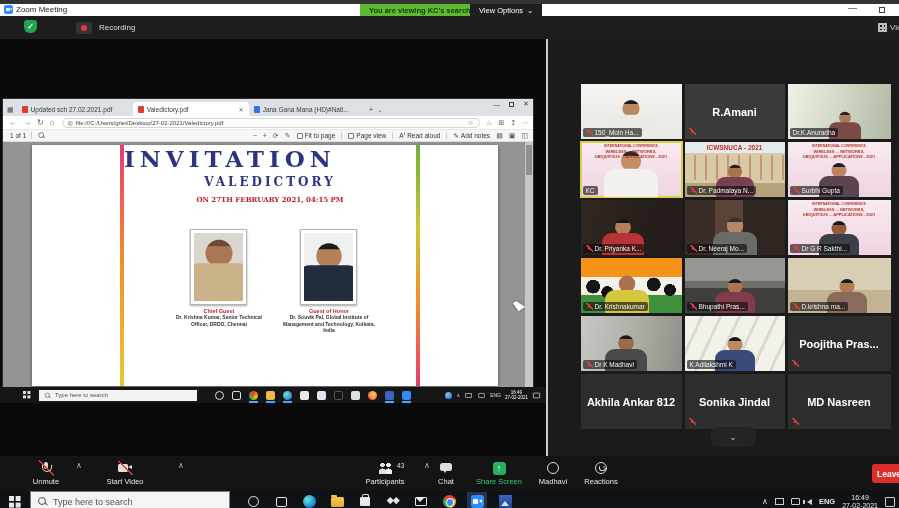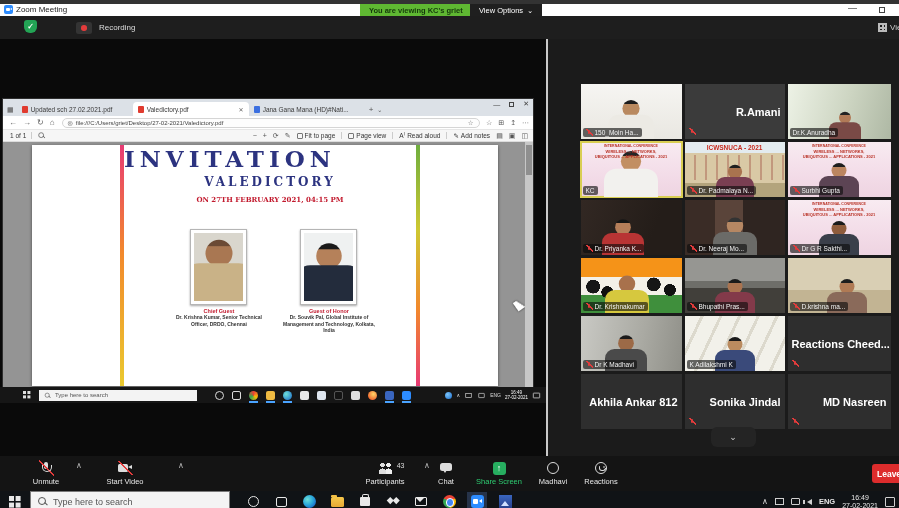--- a/index.html
+++ b/index.html
@@ -98,21 +98,21 @@
 .tile.active{outline:2px solid #d8ce52;outline-offset:-1px;z-index:2}
 .person{position:absolute;bottom:0;left:var(--x,50%);width:40px;height:34px;transform:translateX(-50%) scale(var(--s,1));transform-origin:50% 100%}
 .person::before{content:"";position:absolute;top:0;left:50%;transform:translateX(-50%);width:15px;height:15px;border-radius:50%;background:linear-gradient(var(--hair,#222) 24%,var(--skin,#b98a60) 25%)}
 .person::after{content:"";position:absolute;top:13px;left:50%;transform:translateX(-50%);width:40px;height:22px;border-radius:9px 9px 0 0;background:var(--top,#555)}
 .nameplate{position:absolute;left:2px;bottom:2px;max-width:94%;display:flex;align-items:center;gap:2px;background:rgba(12,12,12,.62);border-radius:2px;padding:1px 3px;font-size:6.5px;color:#f2f2f2;white-space:nowrap;overflow:hidden;z-index:3}
 .mico{position:relative;width:7px;height:7px;flex:none}
 .mico::before{content:"";position:absolute;left:2.4px;top:.5px;width:2.2px;height:4px;background:#e23b3b;border-radius:1px}
 .mico::after{content:"";position:absolute;inset:0;background:linear-gradient(45deg,transparent 44%,#e23b3b 44% 58%,transparent 58%)}
 .mute-solo{position:absolute;left:4px;bottom:4px;z-index:3}
 .text-tile{display:flex;align-items:center;justify-content:center}
-.big-name{width:100%;text-align:right;font-size:11px;font-weight:bold;color:#fff;padding:0 4px;white-space:nowrap;overflow:hidden}
+.big-name{width:100%;text-align:center;font-size:11px;font-weight:bold;color:#fff;padding:0 4px;white-space:nowrap;overflow:hidden}
 .conf-banner{position:absolute;top:2px;left:0;width:100%;text-align:center;color:#b93226;font-weight:bold;line-height:5px;z-index:1}
 .cb0{font-size:3.5px}.cb1{font-size:4px}
 .icws{position:absolute;top:2px;width:100%;text-align:center;font-size:6.5px;font-weight:bold;color:#c0271c;z-index:1;text-shadow:0 0 1px #fff}
 .silh{position:absolute;inset:0;background:radial-gradient(circle 7px at 12% 52%,#161616 97%,transparent),radial-gradient(circle 6px at 26% 62%,#101010 97%,transparent),radial-gradient(circle 7px at 72% 48%,#161616 97%,transparent),radial-gradient(circle 6px at 88% 58%,#101010 97%,transparent)}
 .bg-photo{background:linear-gradient(#f6f5f2,#e9e7e1)}
 .bg-txt1{background:#3b3b3b}
 .bg-txt2{background:#2e2e2e}
 .bg-room-green{background:linear-gradient(105deg,#edf2e6,#cdd5c2 55%,#aeb8a4)}
 .bg-banner{background:linear-gradient(#f8ebf1,#f3dce8 60%,#eed4e1)}
 .bg-icws{background:linear-gradient(#e3ebef 0 20%,#d9c9a5 20% 74%,#b3a47c 74%)}
@@ -196,21 +196,21 @@
 <body>
 
 <div id="root">
 
   <div class="titlebar">
     <div class="tb-app">
       <span class="zoom-logo"></span>
       <span>Zoom Meeting</span>
     </div>
     <div class="green-banner">
-        <span>You are viewing KC's griet</span>
+        <span>You are viewing KC's search</span>
       </div>
     <div class="view-options">
         <span>View Options</span>
         <span>⌄</span>
       </div>
     <span class="win-min">—</span>
     <span class="win-max"></span>
   </div>
 
   <div class="topbar">
@@ -498,21 +498,21 @@
       </div>
 
       <div class="tile bg-ceiling">
         <div class="person" style="--s:1;--skin:#ba8b5f;--hair:#191919;--top:#3a4a7a"></div>
         <div class="nameplate">
             <span>K Adilakshmi K</span>
           </div>
       </div>
 
       <div class="tile bg-txt2 text-tile">
-        <span class="big-name">Reactions Cheed...</span>
+        <span class="big-name">Poojitha Pras...</span>
         <span class="mico mute-solo"></span>
       </div>
 
       <div class="tile bg-txt2 text-tile">
         <span class="big-name">Akhila Ankar 812</span>
       </div>
 
       <div class="tile bg-txt2 text-tile">
         <span class="big-name">Sonika Jindal</span>
         <span class="mico mute-solo"></span>

